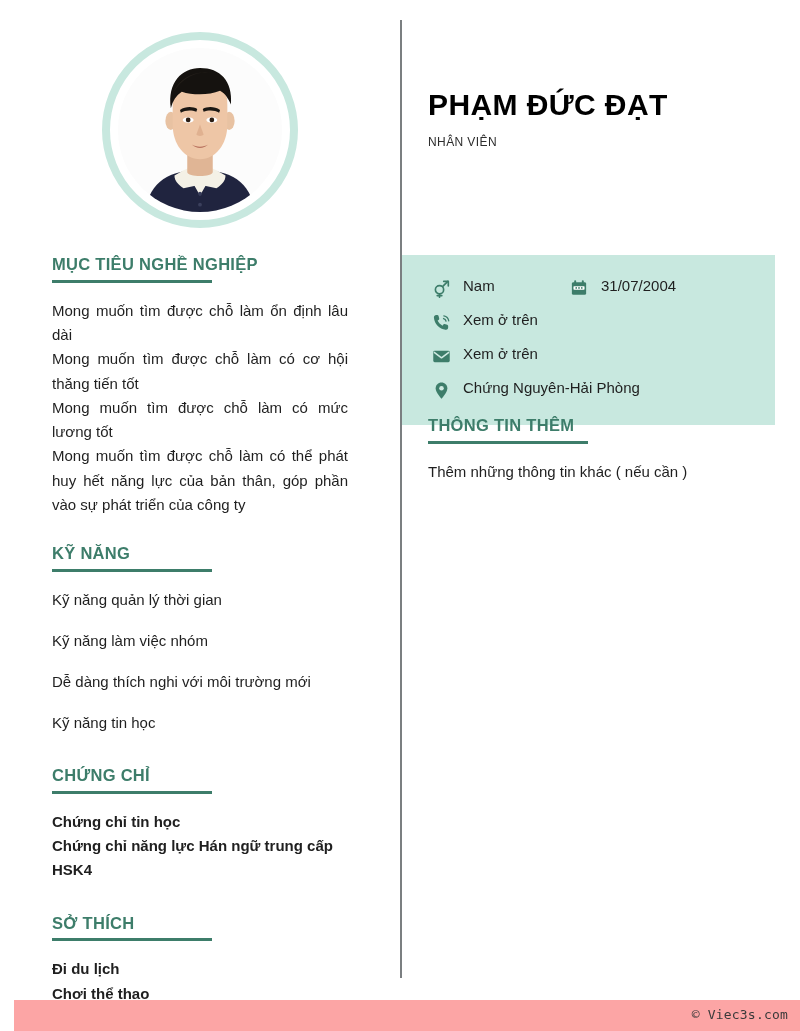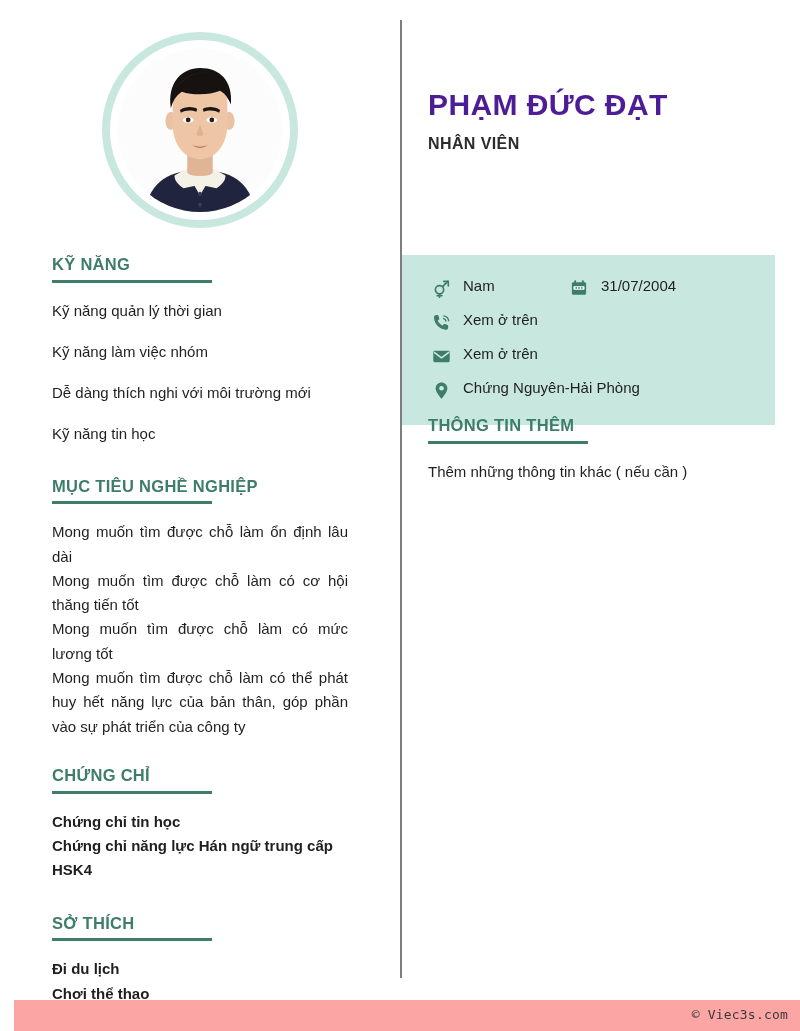--- a/index.html
+++ b/index.html
@@ -126,32 +126,31 @@
     width: 400px;
     height: 1000px;
   }
 
   .name-block { padding: 88px 0 0 28px; }
 
   .full-name {
     font-size: 30px;
     font-weight: bold;
     letter-spacing: 0.4px;
-    color: #4c1d95;
+    color: #000000;
     line-height: 1.1;
     text-transform: uppercase;
   }
 
   .job-title {
-    font-size: 16px;
+    font-size: 12px;
     color: #2c2c2c;
     letter-spacing: 0.4px;
     margin-top: 14px;
     text-transform: uppercase;
-    font-weight: bold;
   }
 
   
   .contact-panel {
     position: absolute;
     left: 2px;
     top: 255px;
     width: 373px;
     background: #c8e8df;
     padding: 16px 0 18px 28px;
@@ -266,39 +265,39 @@
             <path d="M90 84 L86 95 C87 97 93 97 94 95 Z" fill="#e0b190"></path>
 
             <path d="M81 106 C86 109 94 109 99 106 C94 111 86 111 81 106 Z" fill="#b9735f"></path>
           </svg>
         </div>
       </div>
     </div>
 
     <div class="left-body">
 
+      <div class="section gap-after">
+        <div class="sec-title">MỤC TIÊU NGHỀ NGHIỆP</div>
+        <div class="sec-rule"></div>
+        <div class="para-justify">
+          <p>Mong muốn tìm được chỗ làm ổn định lâu dài</p>
+          <p>Mong muốn tìm được chỗ làm có cơ hội thăng tiến tốt</p>
+          <p>Mong muốn tìm được chỗ làm có mức lương tốt</p>
+          <p>Mong muốn tìm được chỗ làm có thể phát huy hết năng lực của bản thân, góp phần vào sự phát triển của công ty</p>
+        </div>
+      </div>
+
       <div class="section gap-after-lg">
         <div class="sec-title">KỸ NĂNG</div>
         <div class="sec-rule"></div>
         <div class="list-spaced">
           <div class="row">Kỹ năng quản lý thời gian</div>
           <div class="row">Kỹ năng làm việc nhóm</div>
           <div class="row">Dễ dàng thích nghi với môi trường mới</div>
           <div class="row">Kỹ năng tin học</div>
-        </div>
-      </div>
-
-      <div class="section gap-after">
-        <div class="sec-title">MỤC TIÊU NGHỀ NGHIỆP</div>
-        <div class="sec-rule"></div>
-        <div class="para-justify">
-          <p>Mong muốn tìm được chỗ làm ổn định lâu dài</p>
-          <p>Mong muốn tìm được chỗ làm có cơ hội thăng tiến tốt</p>
-          <p>Mong muốn tìm được chỗ làm có mức lương tốt</p>
-          <p>Mong muốn tìm được chỗ làm có thể phát huy hết năng lực của bản thân, góp phần vào sự phát triển của công ty</p>
         </div>
       </div>
 
       <div class="section gap-after-lg">
         <div class="sec-title">CHỨNG CHỈ</div>
         <div class="sec-rule"></div>
         <div class="list-tight">
           <div class="row">Chứng chỉ tin học</div>
           <div class="row">Chứng chỉ năng lực Hán ngữ trung cấp HSK4</div>
         </div>

